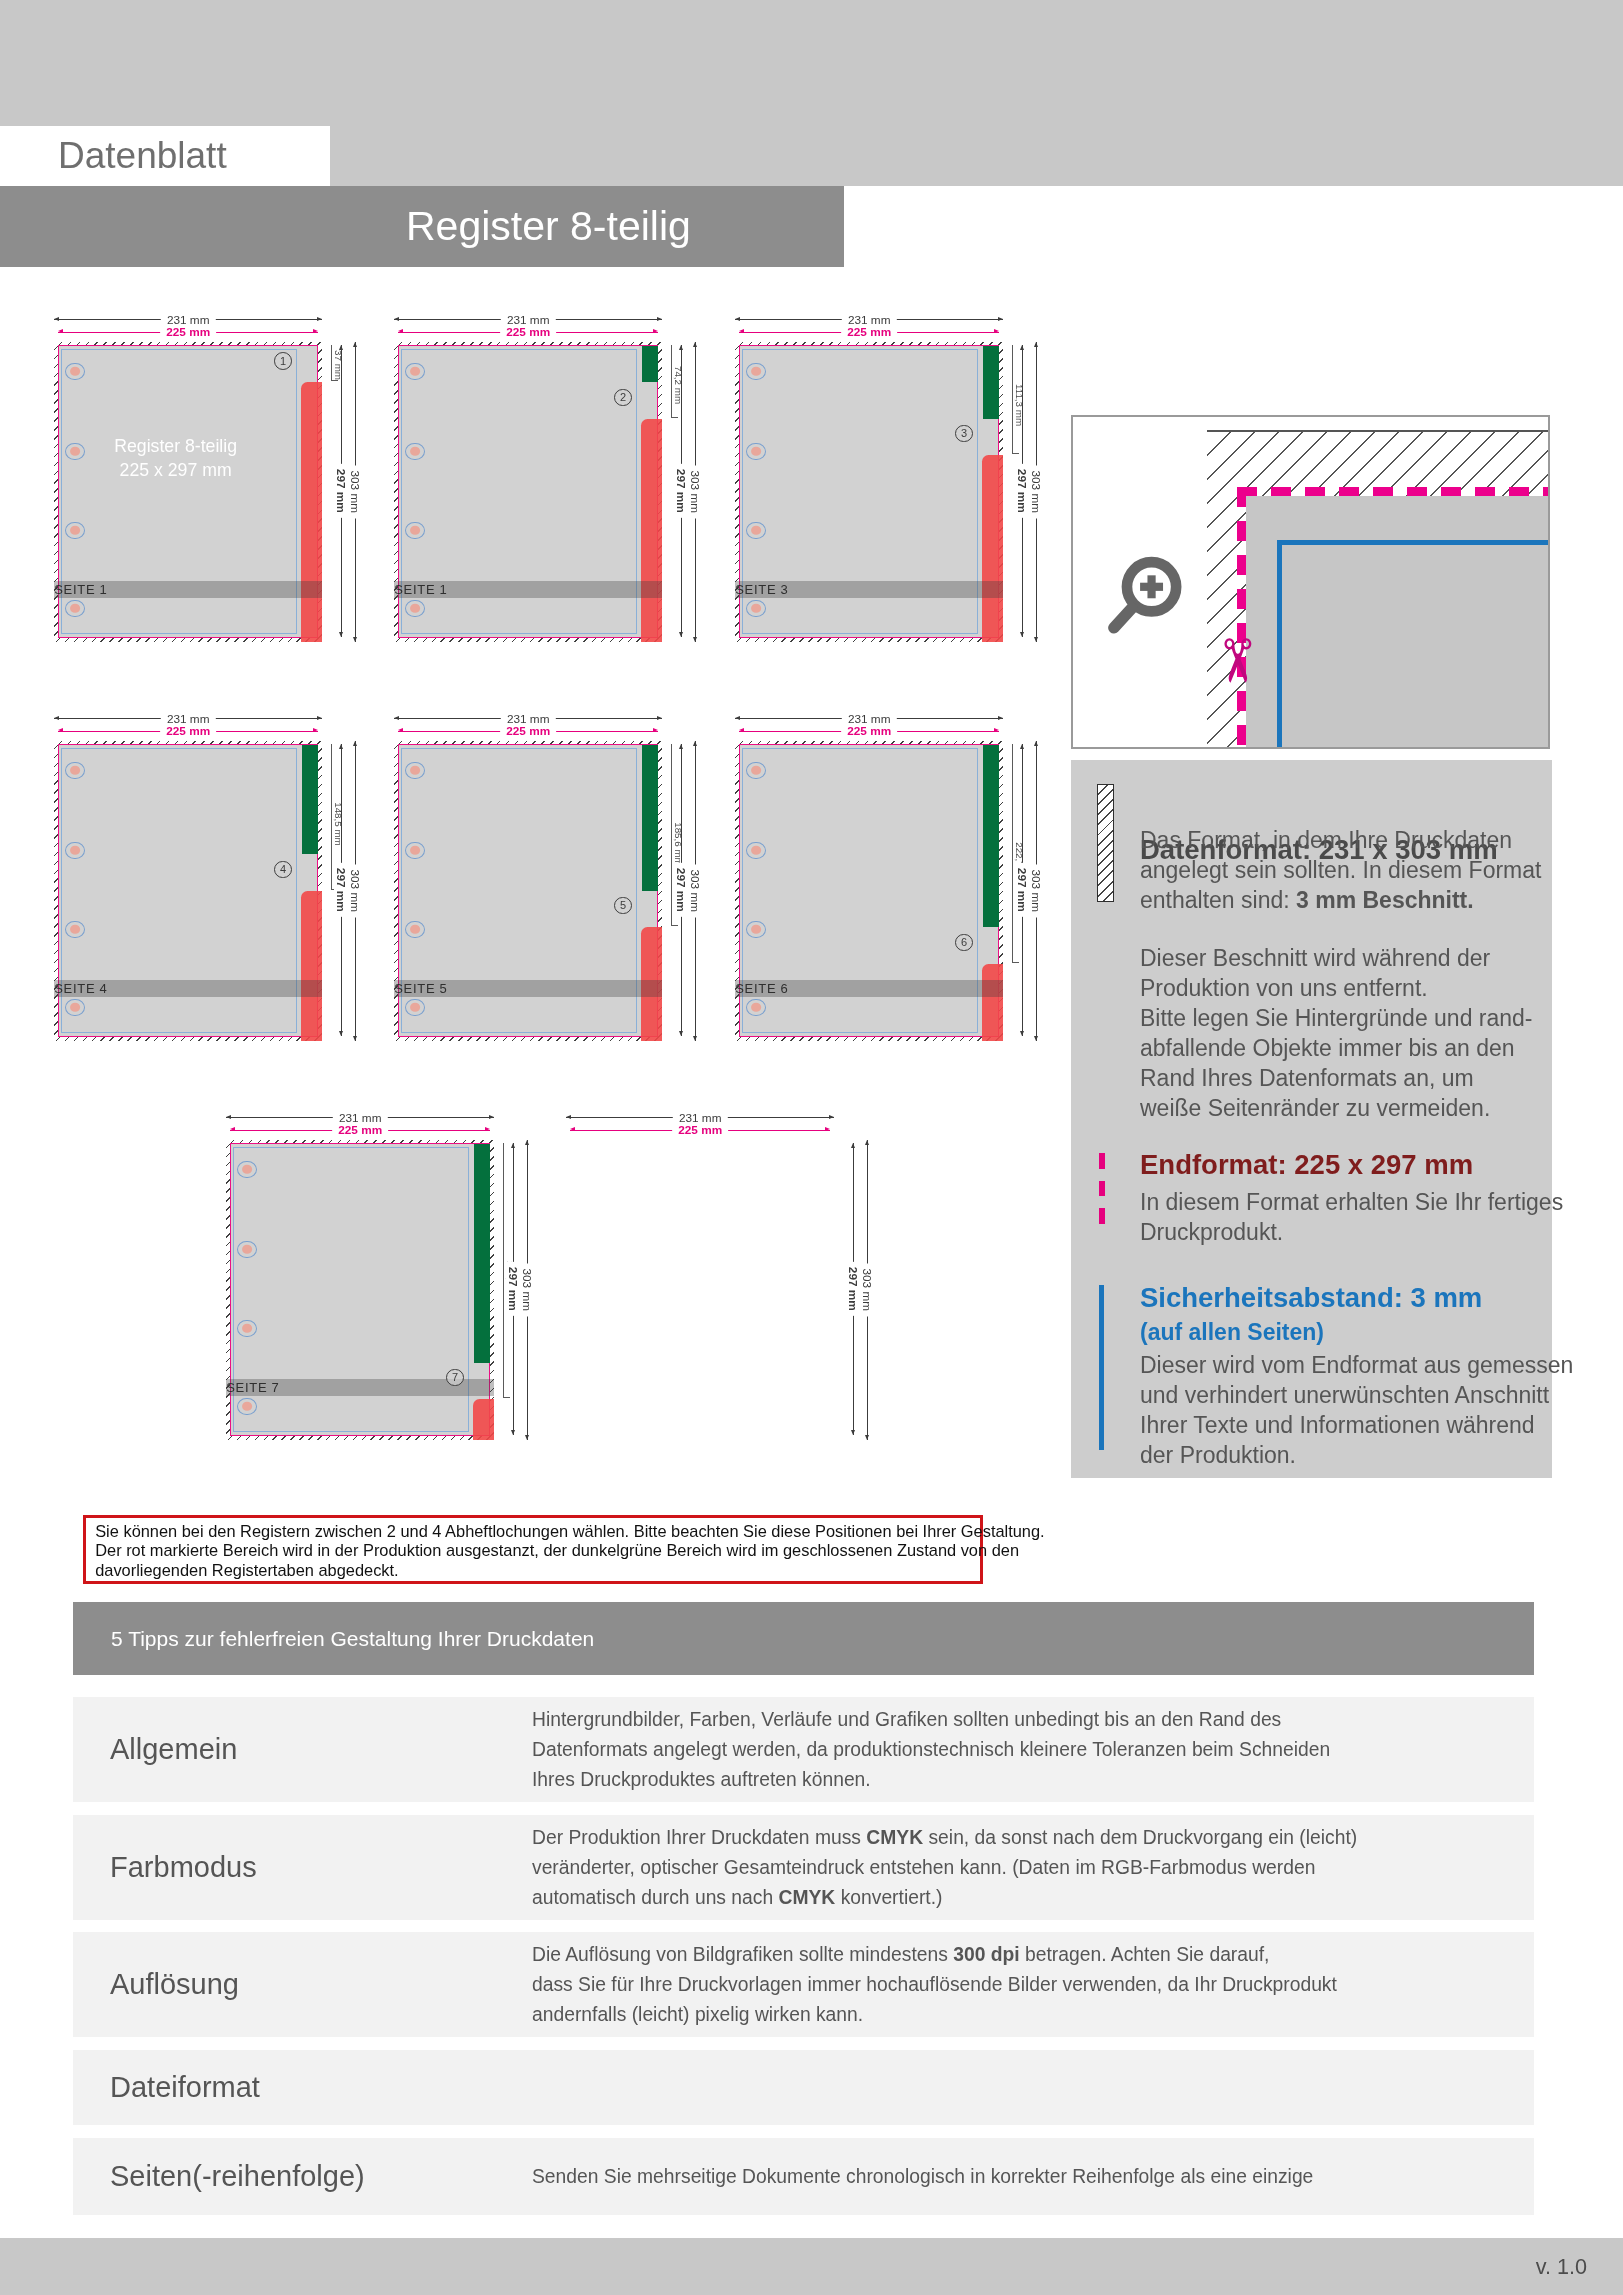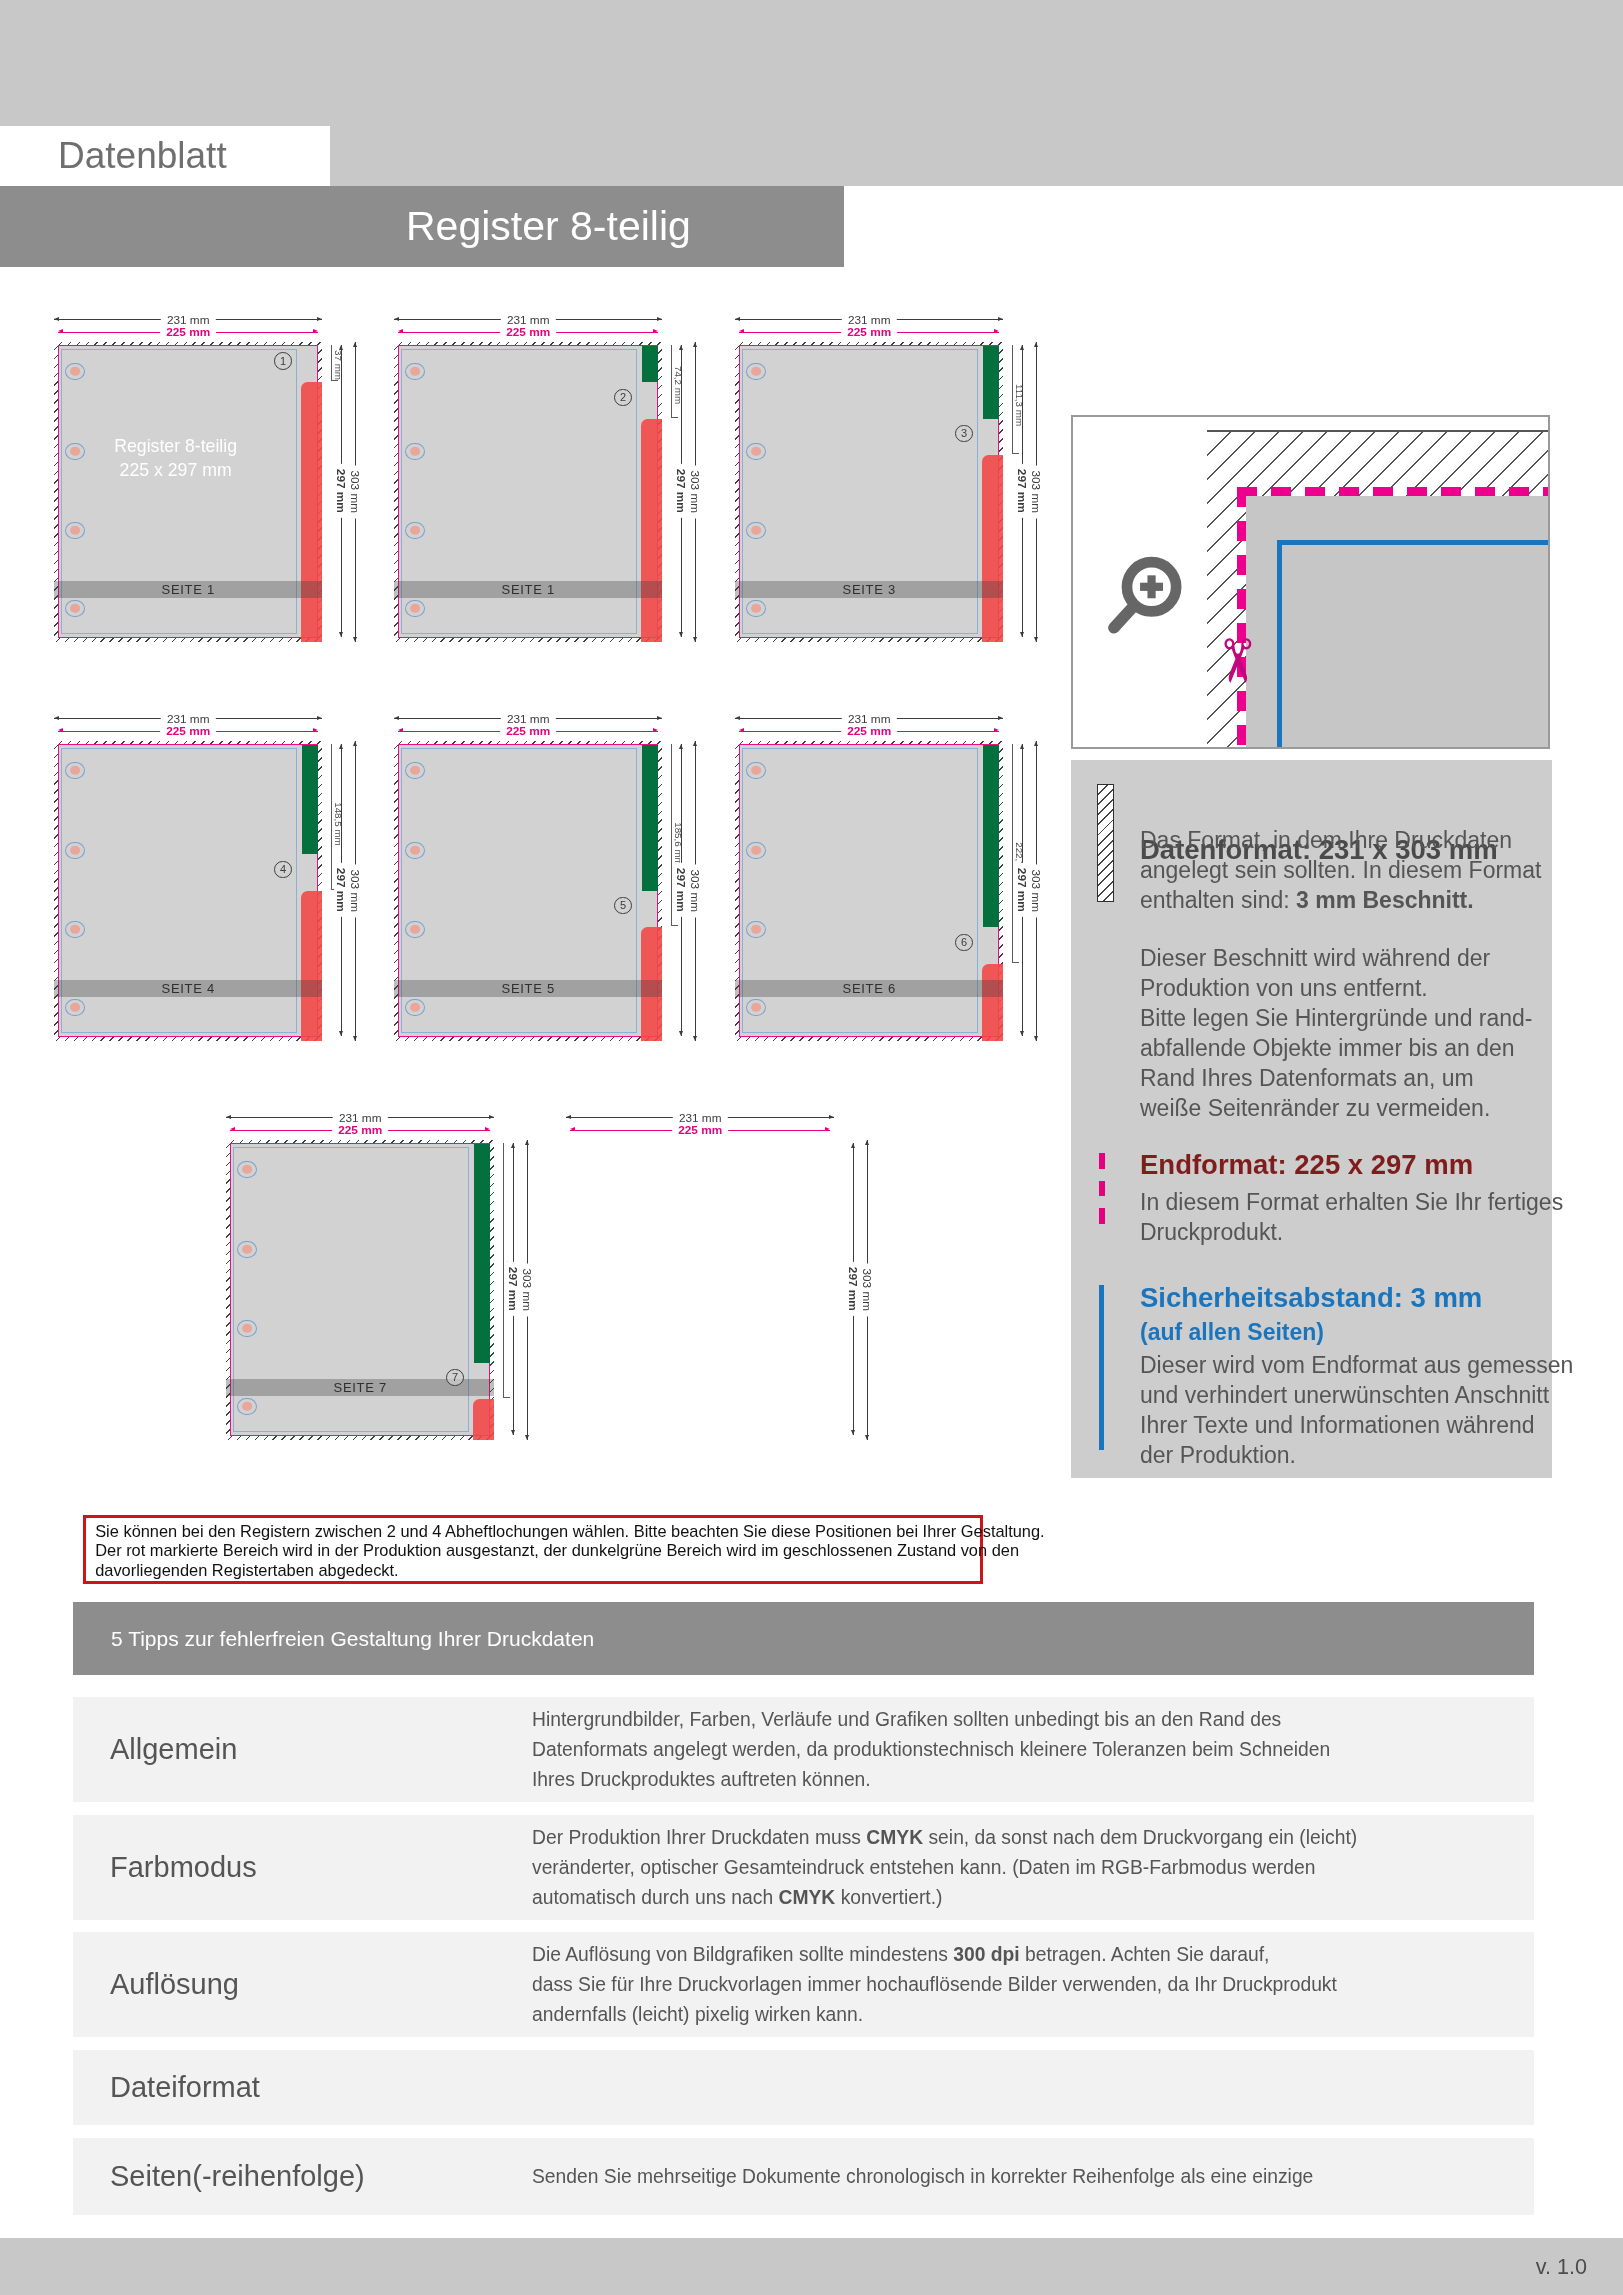--- a/index.html
+++ b/index.html
@@ -37,21 +37,21 @@
   .tabdim .dlbl{position:absolute;top:55%;left:1.3px;transform:translateY(-50%);
       writing-mode:vertical-rl;font-size:9.8px;color:#4a4a4a;white-space:nowrap;}
 
   .pg{position:absolute;left:5.2px;top:27.5px;width:268px;height:300px;background-color:#ffffff;
       background-image:repeating-linear-gradient(135deg,#ffffff 0 5.2px,#3f3f3f 5.2px 6.3px);}
   .ef{position:absolute;inset:3.9px;background:#d2d2d2;border:1px solid #ec0f84;box-sizing:border-box;z-index:1;}
   .safety{position:absolute;left:7.2px;top:7.2px;bottom:7.2px;right:25px;border:0.9px solid #8ab0d8;z-index:2;}
   .greenzone{position:absolute;background:#04703d;z-index:3;}
   .redtab{position:absolute;background:rgba(242,72,72,0.9);border-top-left-radius:6.5px;z-index:3;}
   .seiteband{position:absolute;left:0;right:0;top:239px;height:17px;background:rgba(60,60,60,0.33);
-      display:flex;align-items:center;justify-content:center;z-index:4;}
+      display:flex;align-items:center;z-index:4;}
   .seiteband span{font-size:13px;color:#2f2f2f;letter-spacing:0.7px;}
   .hole{position:absolute;left:11px;width:19.6px;height:17.7px;border:1px solid #7aa0cf;border-radius:50%;
       z-index:5;box-sizing:border-box;}
   .hole::after{content:'';position:absolute;left:50%;top:50%;width:9.8px;height:8.5px;
       transform:translate(-50%,-50%);border-radius:50%;background:#e9a79b;}
   .circnum{position:absolute;width:17.7px;height:17.7px;border:1.2px solid #3d3d3d;border-radius:50%;
       display:flex;align-items:center;justify-content:center;font-size:11px;color:#3d3d3d;
       background:rgba(210,210,210,0.65);z-index:5;box-sizing:border-box;}
   .p1text{position:absolute;left:3.9px;right:29px;top:92px;text-align:center;color:#ffffff;
       font-size:17.7px;line-height:24px;z-index:4;}

